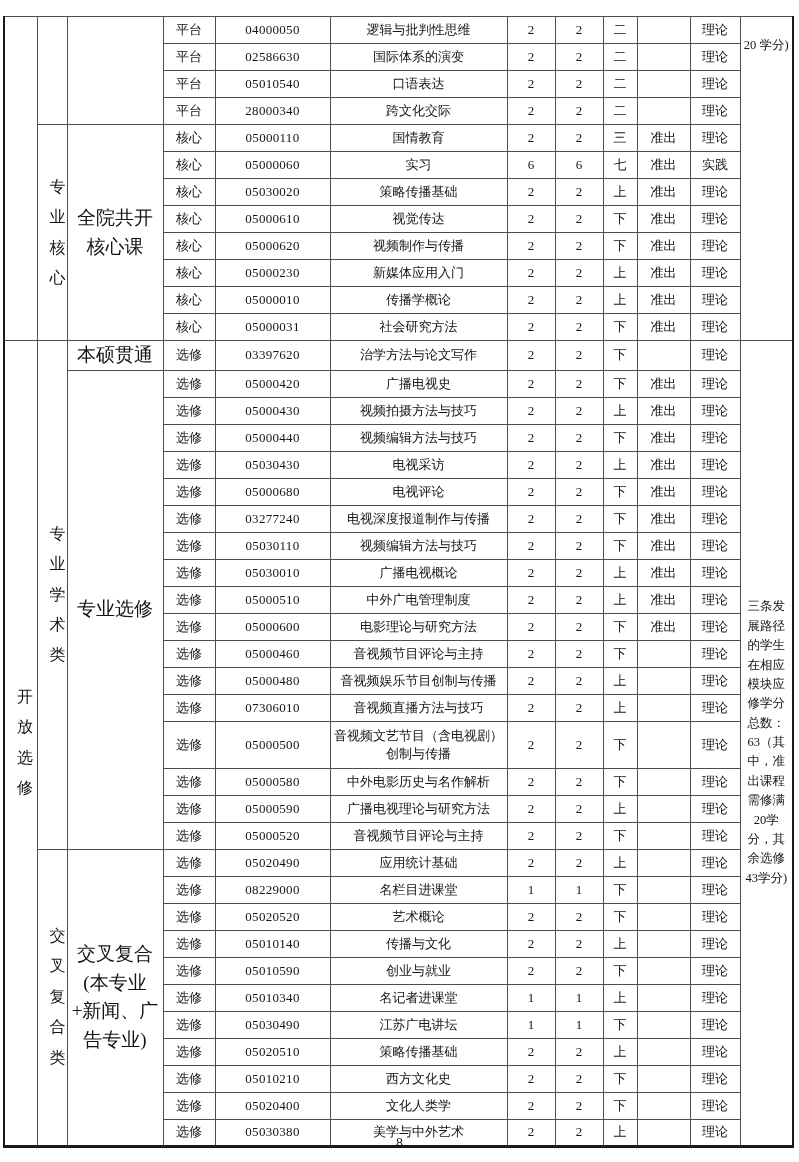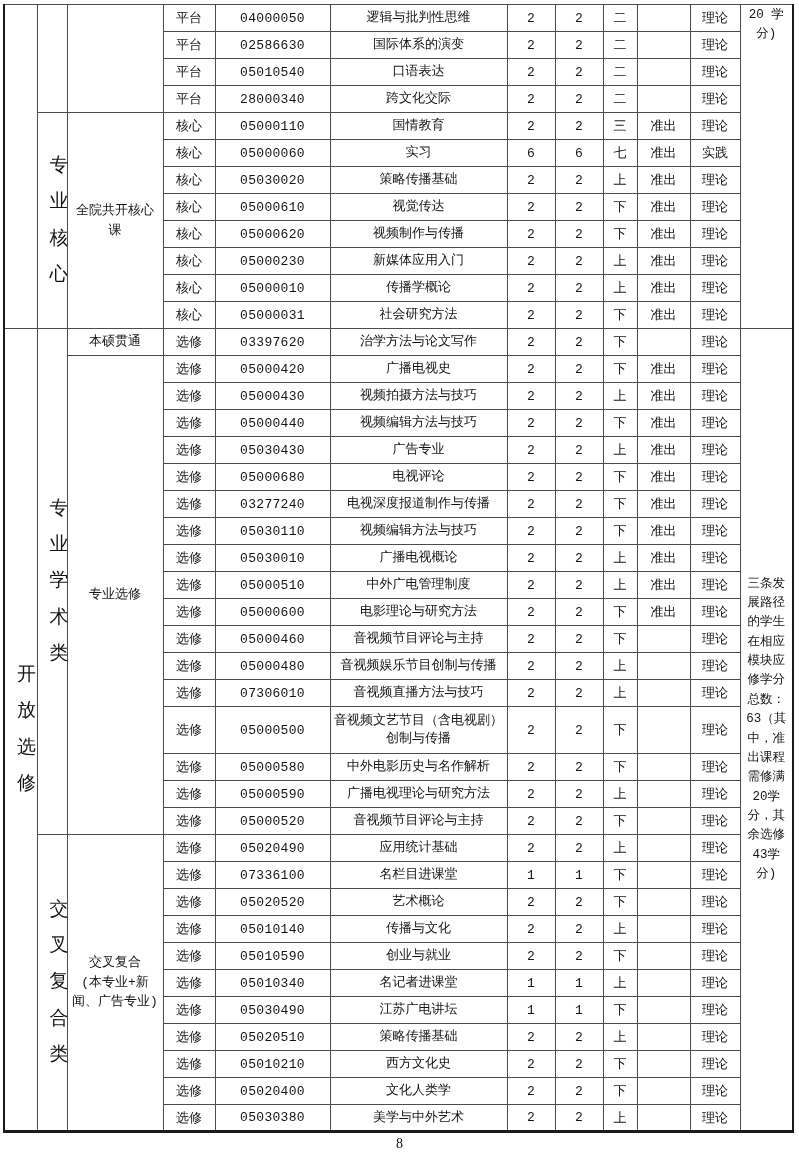--- a/index.html
+++ b/index.html
@@ -1,30 +1,30 @@
 <!DOCTYPE html>
 <html><head>
 <meta charset="utf-8">
 <style>
   html,body{margin:0;padding:0;background:#ffffff;width:799px;height:1162px;overflow:hidden;}
   .page{position:relative;width:799px;height:1162px;background:#fff;
         font-family:"Liberation Serif","DejaVu Serif",serif;color:#141414;}
-  table.tbl{border-collapse:collapse;table-layout:fixed;position:absolute;left:3px;top:4px;width:790px;
+  table.tbl{border-collapse:collapse;table-layout:fixed;position:absolute;left:3px;top:16px;width:790px;
             border-left:2px solid #1a1a1a;border-right:2px solid #1a1a1a;
-            border-bottom:3px solid #1a1a1a;border-top:1px solid #1a1a1a;font-family:Liberation Mono, monospace;}
+            border-bottom:3px solid #1a1a1a;border-top:1px solid #1a1a1a;}
   .tbl td{border:1px solid #4c4c4c;text-align:center;vertical-align:middle;
           font-size:13px;padding:0 2px;overflow:hidden;}
   .tbl tr{height:27px;}
   .tbl tr.tall{height:47px;}
-  td.c-module,td.c-category{line-height:1.9;font-size:19px;padding:12px;}
-  td.c-subcategory{white-space:pre-line;line-height:1.5;font-size:13px;padding:0 3px;}
+  td.c-module,td.c-category{line-height:1.9;font-size:16px;padding:12px;}
+  td.c-subcategory{white-space:pre-line;line-height:1.5;font-size:19px;padding:0 3px;}
   td.c-name{white-space:pre-line;line-height:1.35;}
   td.c-code{letter-spacing:.3px;}
   td.c-notes{font-size:12.5px;line-height:1.55;padding:2px 3px;text-align:center;}
-  td.c-notes.top{vertical-align:top;padding-top:1px;}
+  td.c-notes.top{vertical-align:top;padding-top:19px;}
   .pagenum{position:absolute;left:0;right:0;top:1136px;text-align:center;
            font-size:14px;color:#141414;}
 </style>
 </head>
 <body>
 
 <div class="page">
   <table class="tbl">
     <colgroup>
       <col style="width:33px">
@@ -208,21 +208,21 @@
           <td class="c-name">视频编辑方法与技巧</td>
           <td class="c-num">2</td>
           <td class="c-num">2</td>
           <td class="c-sem">下</td>
           <td class="c-exit">准出</td>
           <td class="c-nature">理论</td>
         </tr>
         <tr>
           <td class="c-type">选修</td>
           <td class="c-code">05030430</td>
-          <td class="c-name">广告专业</td>
+          <td class="c-name">电视采访</td>
           <td class="c-num">2</td>
           <td class="c-num">2</td>
           <td class="c-sem">上</td>
           <td class="c-exit">准出</td>
           <td class="c-nature">理论</td>
         </tr>
         <tr>
           <td class="c-type">选修</td>
           <td class="c-code">05000680</td>
           <td class="c-name">电视评论</td>
@@ -361,21 +361,21 @@
           <td class="c-code">05020490</td>
           <td class="c-name">应用统计基础</td>
           <td class="c-num">2</td>
           <td class="c-num">2</td>
           <td class="c-sem">上</td>
           <td class="c-exit"></td>
           <td class="c-nature">理论</td>
         </tr>
         <tr>
           <td class="c-type">选修</td>
-          <td class="c-code">07336100</td>
+          <td class="c-code">08229000</td>
           <td class="c-name">名栏目进课堂</td>
           <td class="c-num">1</td>
           <td class="c-num">1</td>
           <td class="c-sem">下</td>
           <td class="c-exit"></td>
           <td class="c-nature">理论</td>
         </tr>
         <tr>
           <td class="c-type">选修</td>
           <td class="c-code">05020520</td>

